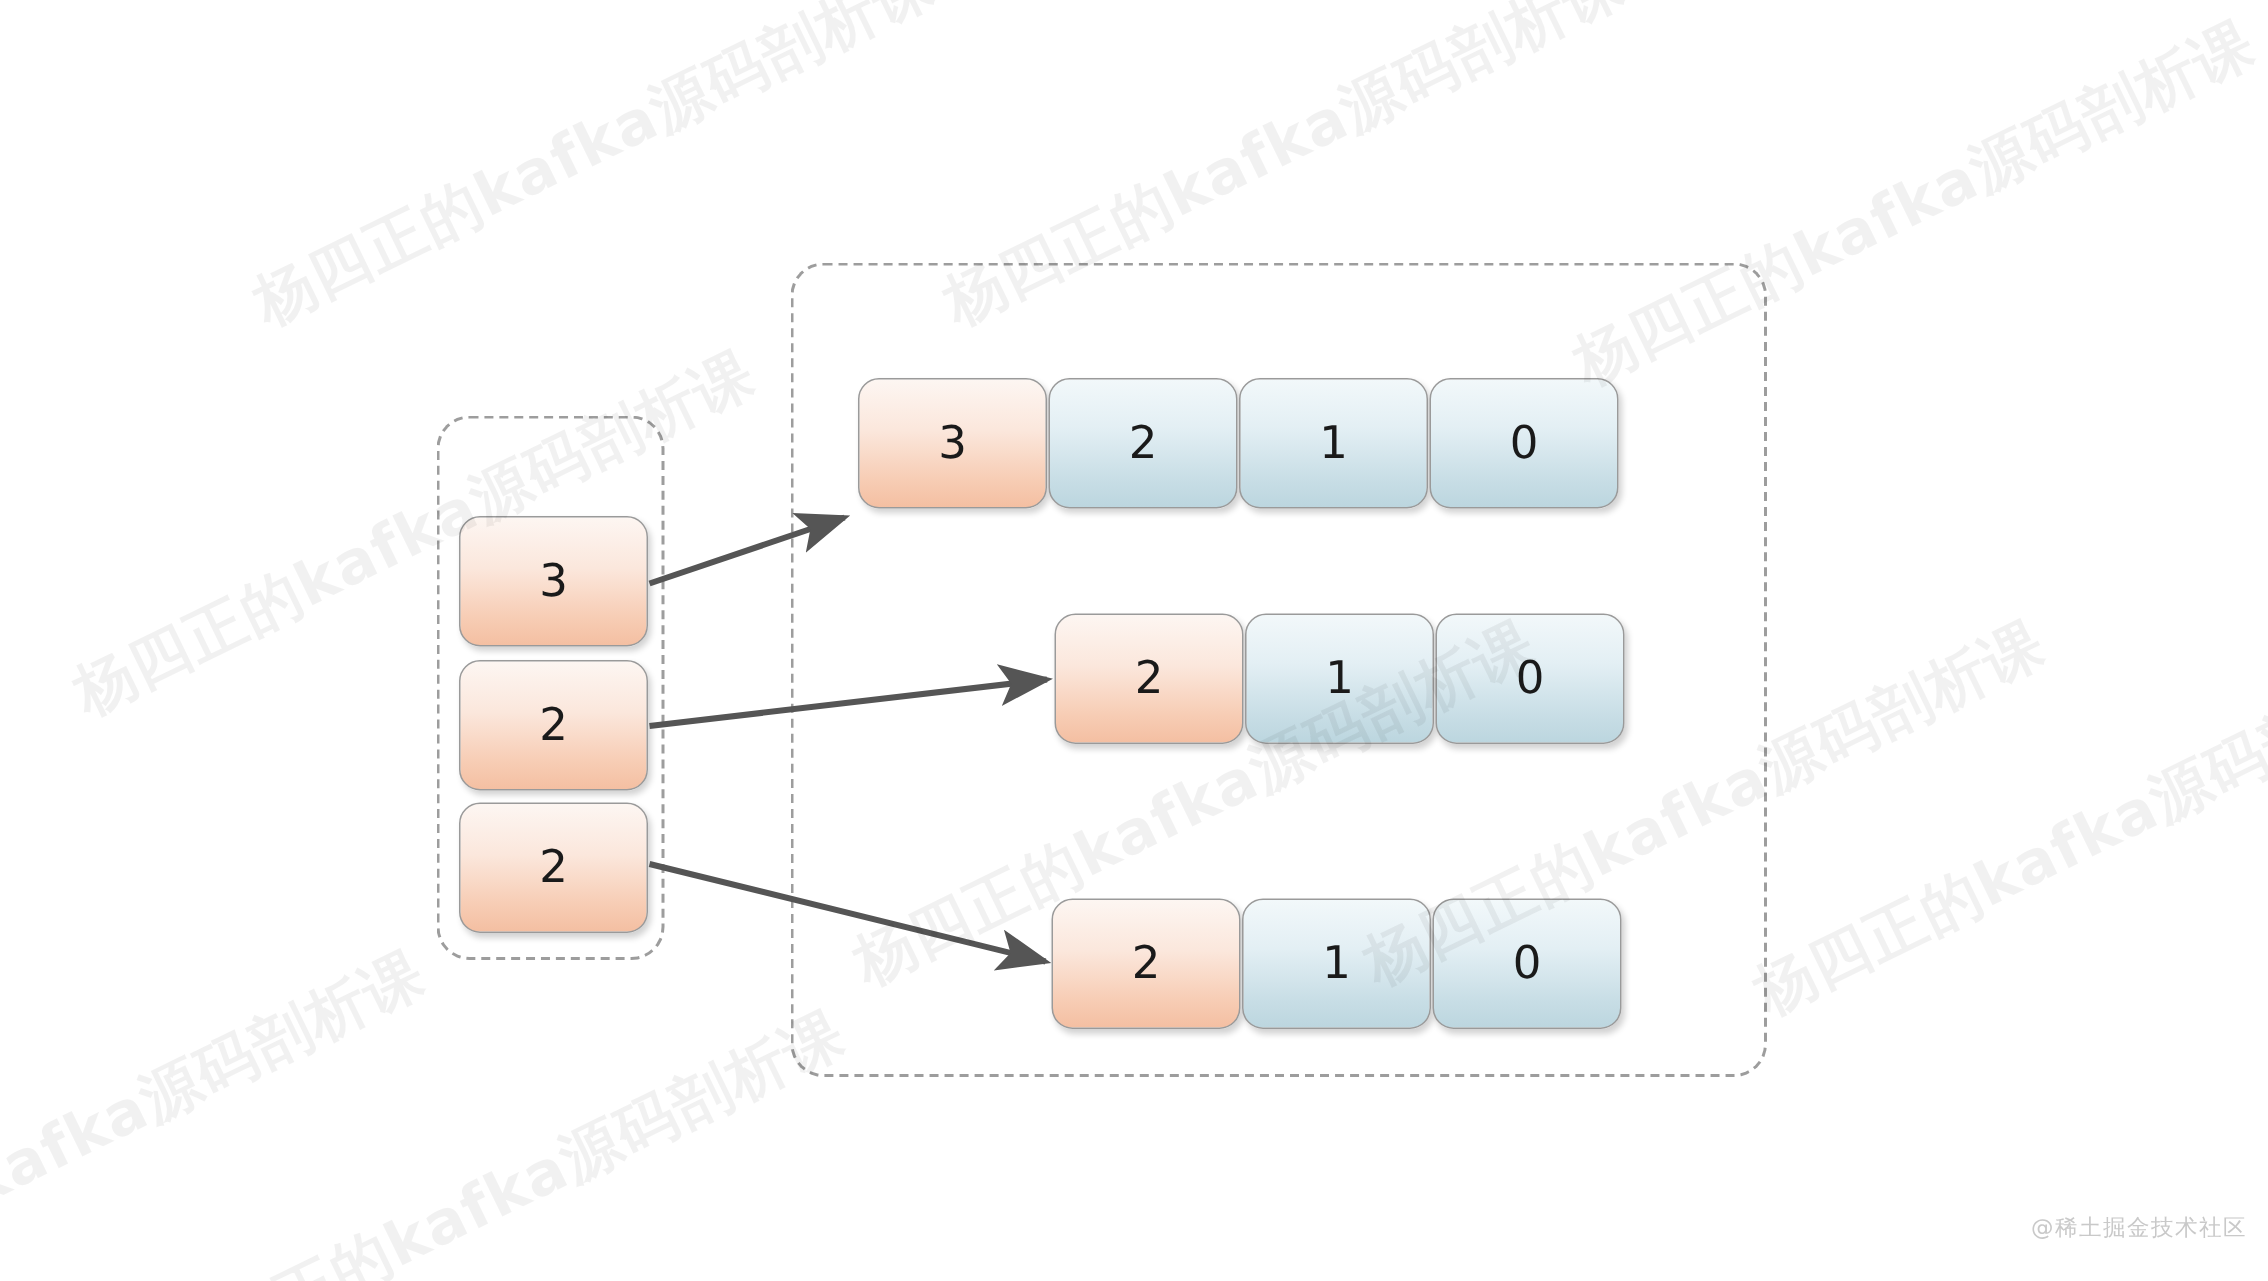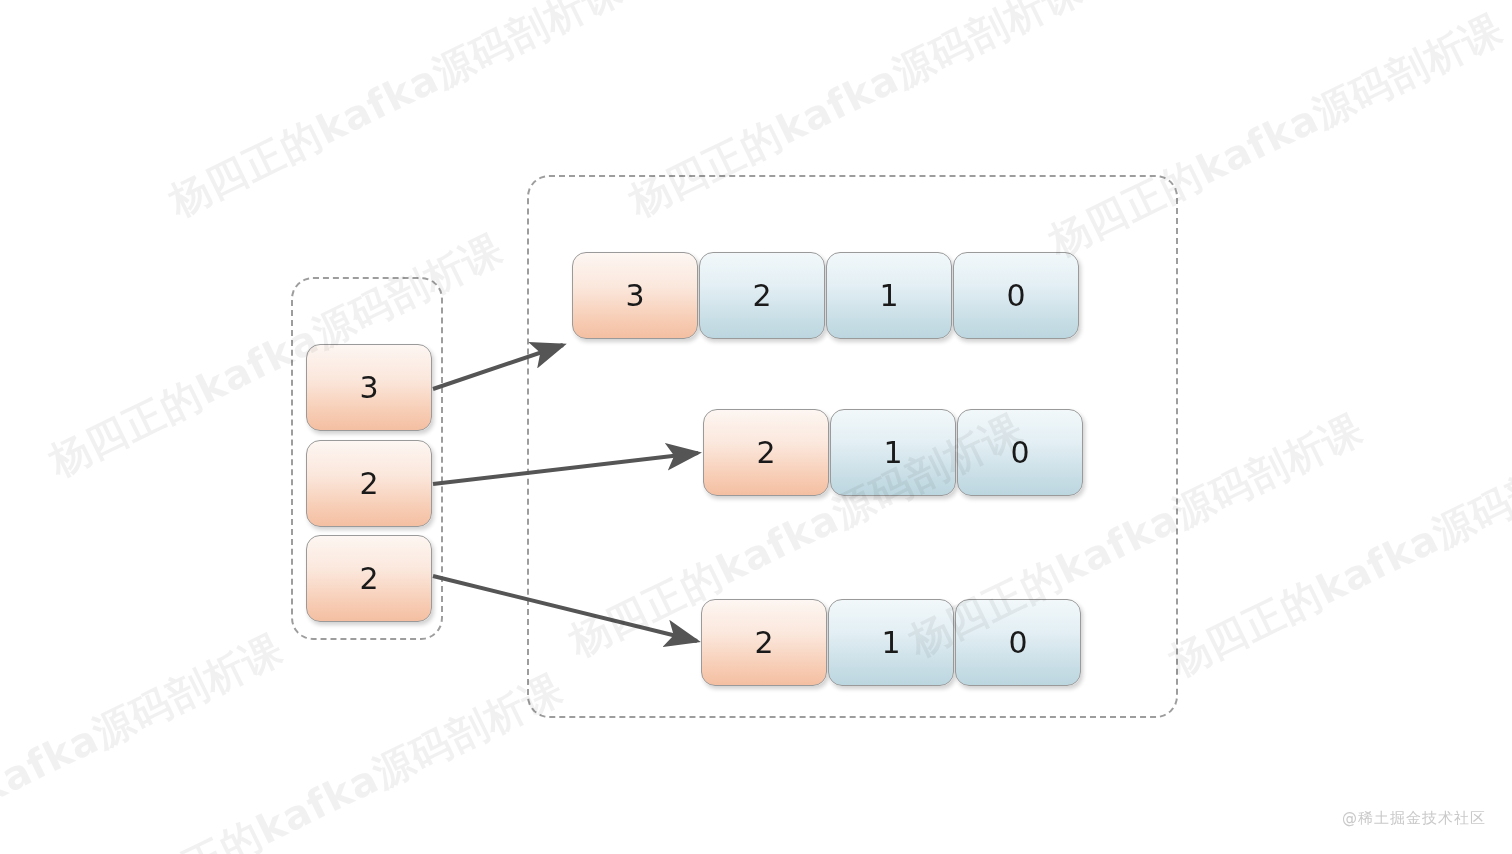--- a/index.html
+++ b/index.html
@@ -15,21 +15,21 @@
   
   .wm-layer{position:absolute;left:0;top:0;width:1512px;height:854px;
             pointer-events:none;overflow:hidden;z-index:5;}
   .wm{position:absolute;white-space:nowrap;
       font-family:"DejaVu Sans","Liberation Sans",sans-serif;
       color:rgba(0,0,0,0.055);
       font-size:40px;font-weight:600;
       transform-origin:left top;
       transform:rotate(-26deg);
       letter-spacing:1px;}
-  .wm-corner{position:absolute;right:26px;bottom:26px;
+  .wm-corner{position:absolute;right:14px;bottom:26px;
       font-family:"DejaVu Sans","Liberation Sans",sans-serif;
       font-size:15px;color:#c9c9c9;letter-spacing:1px;z-index:6;}
 
   
   .dashed-box{position:absolute;border:2px dashed #9d9d9d;border-radius:22px;
               background:transparent;box-sizing:border-box;z-index:2;}
 
   
   .title{position:absolute;font-size:27px;color:#1c1c1c;
          font-family:"DejaVu Sans","Liberation Sans",sans-serif;

